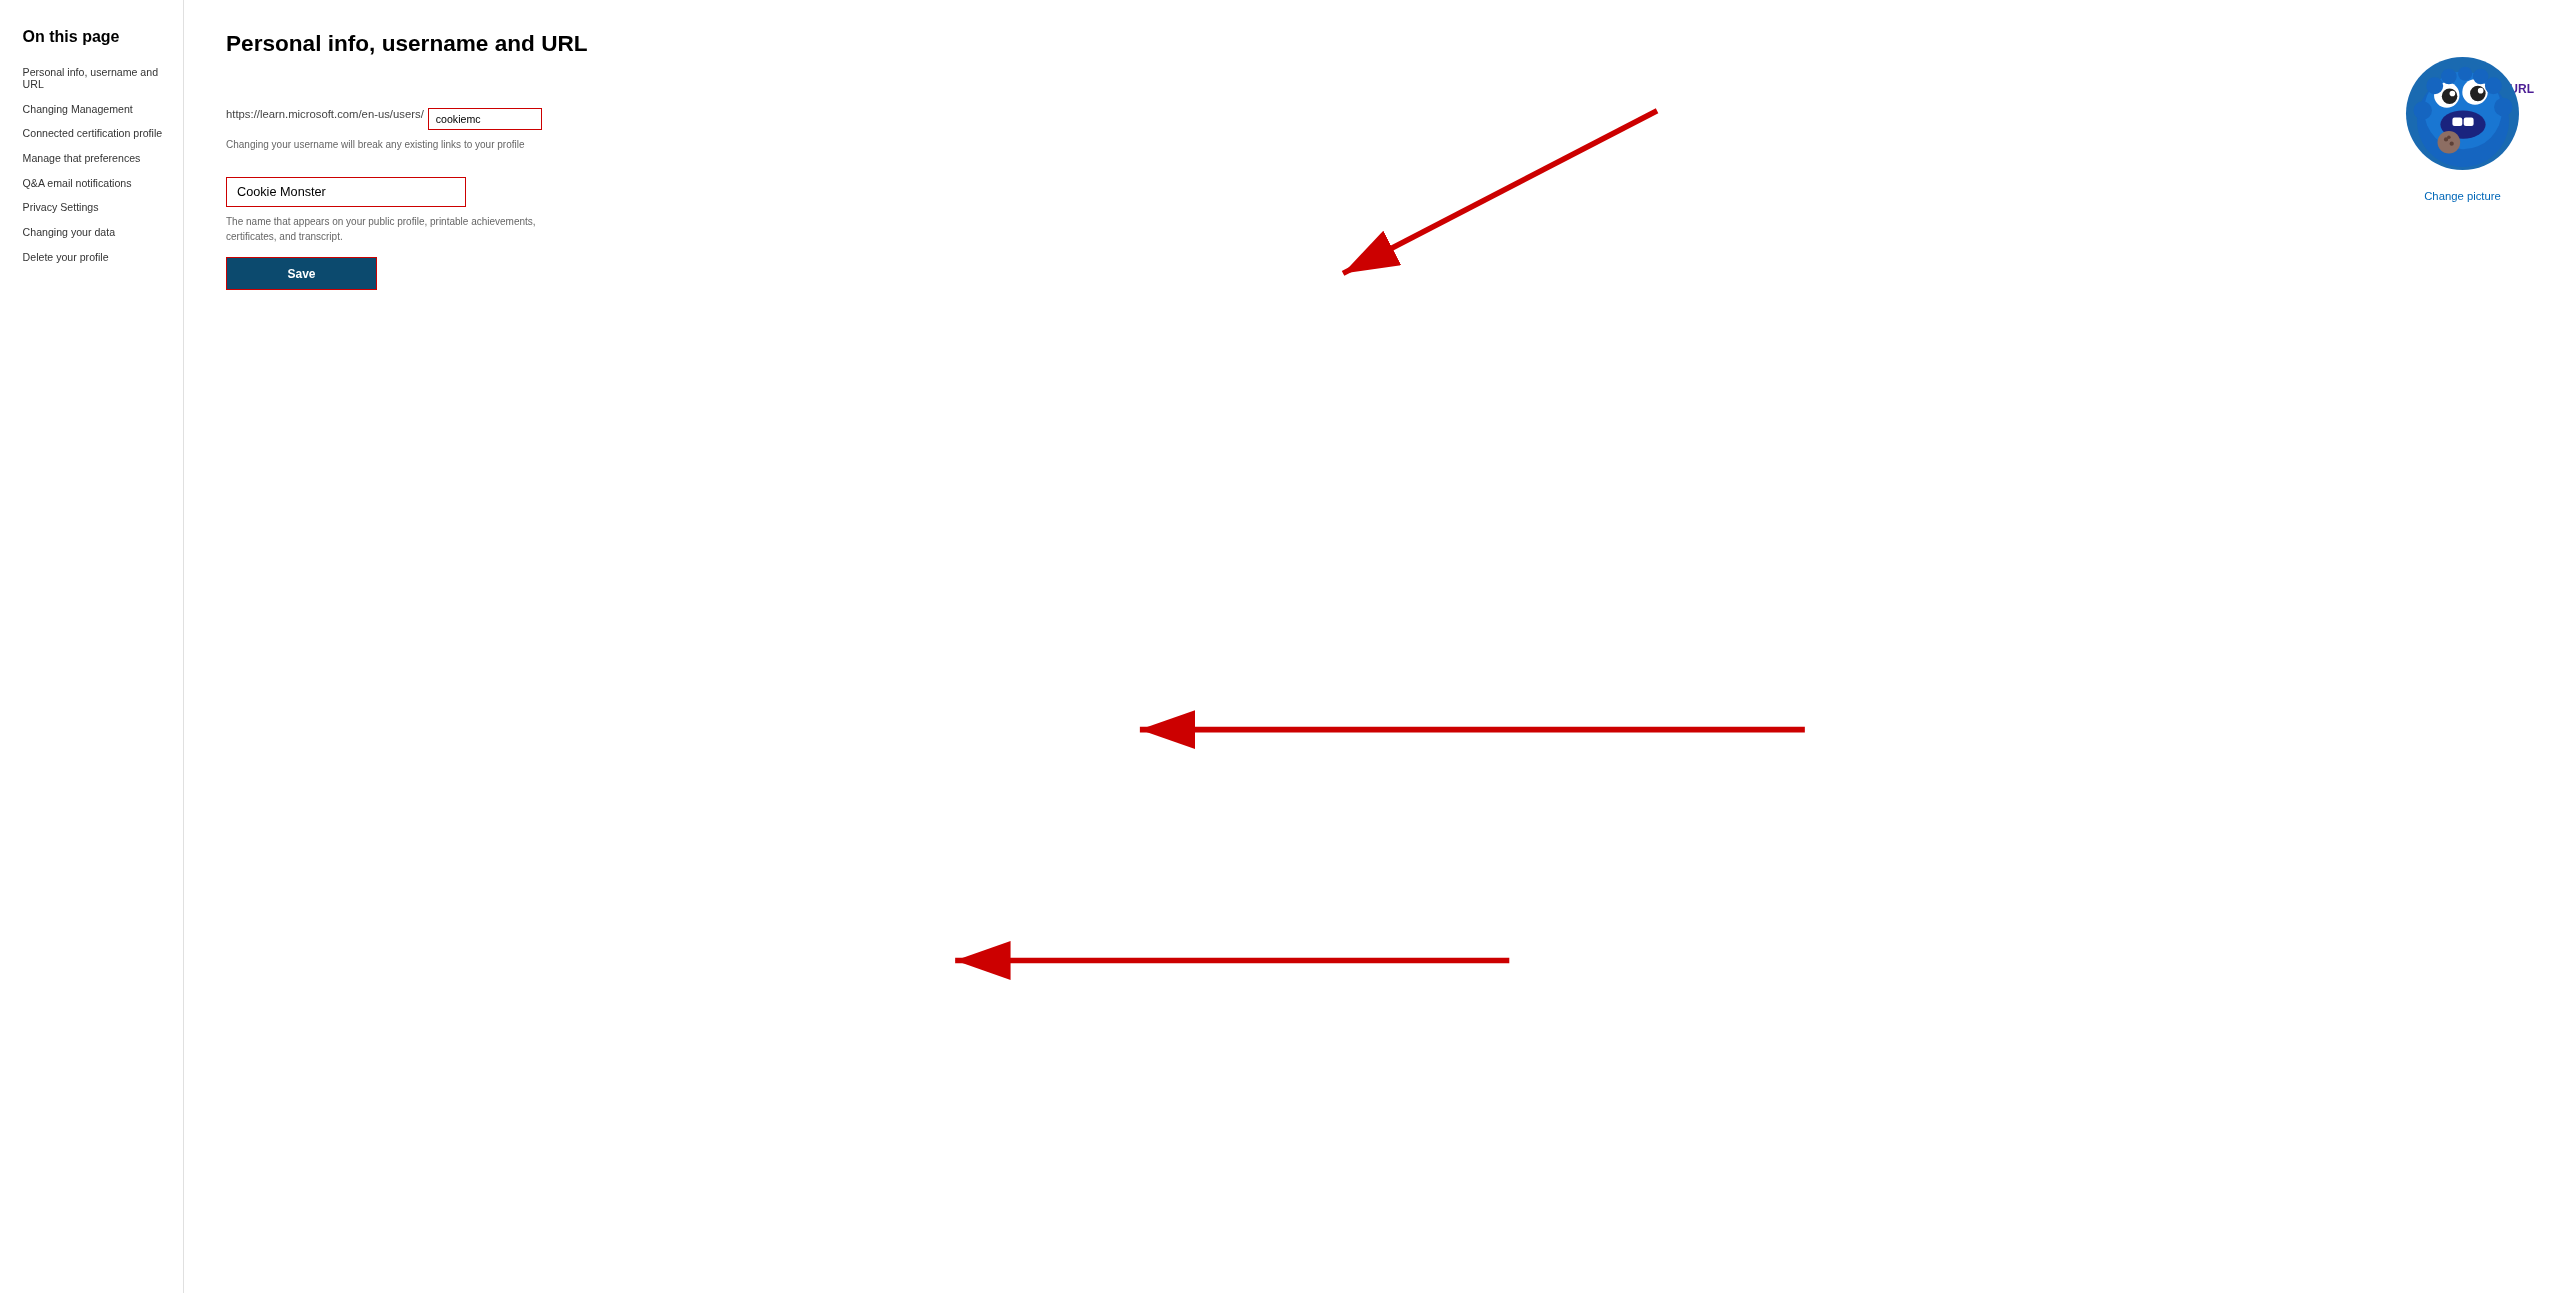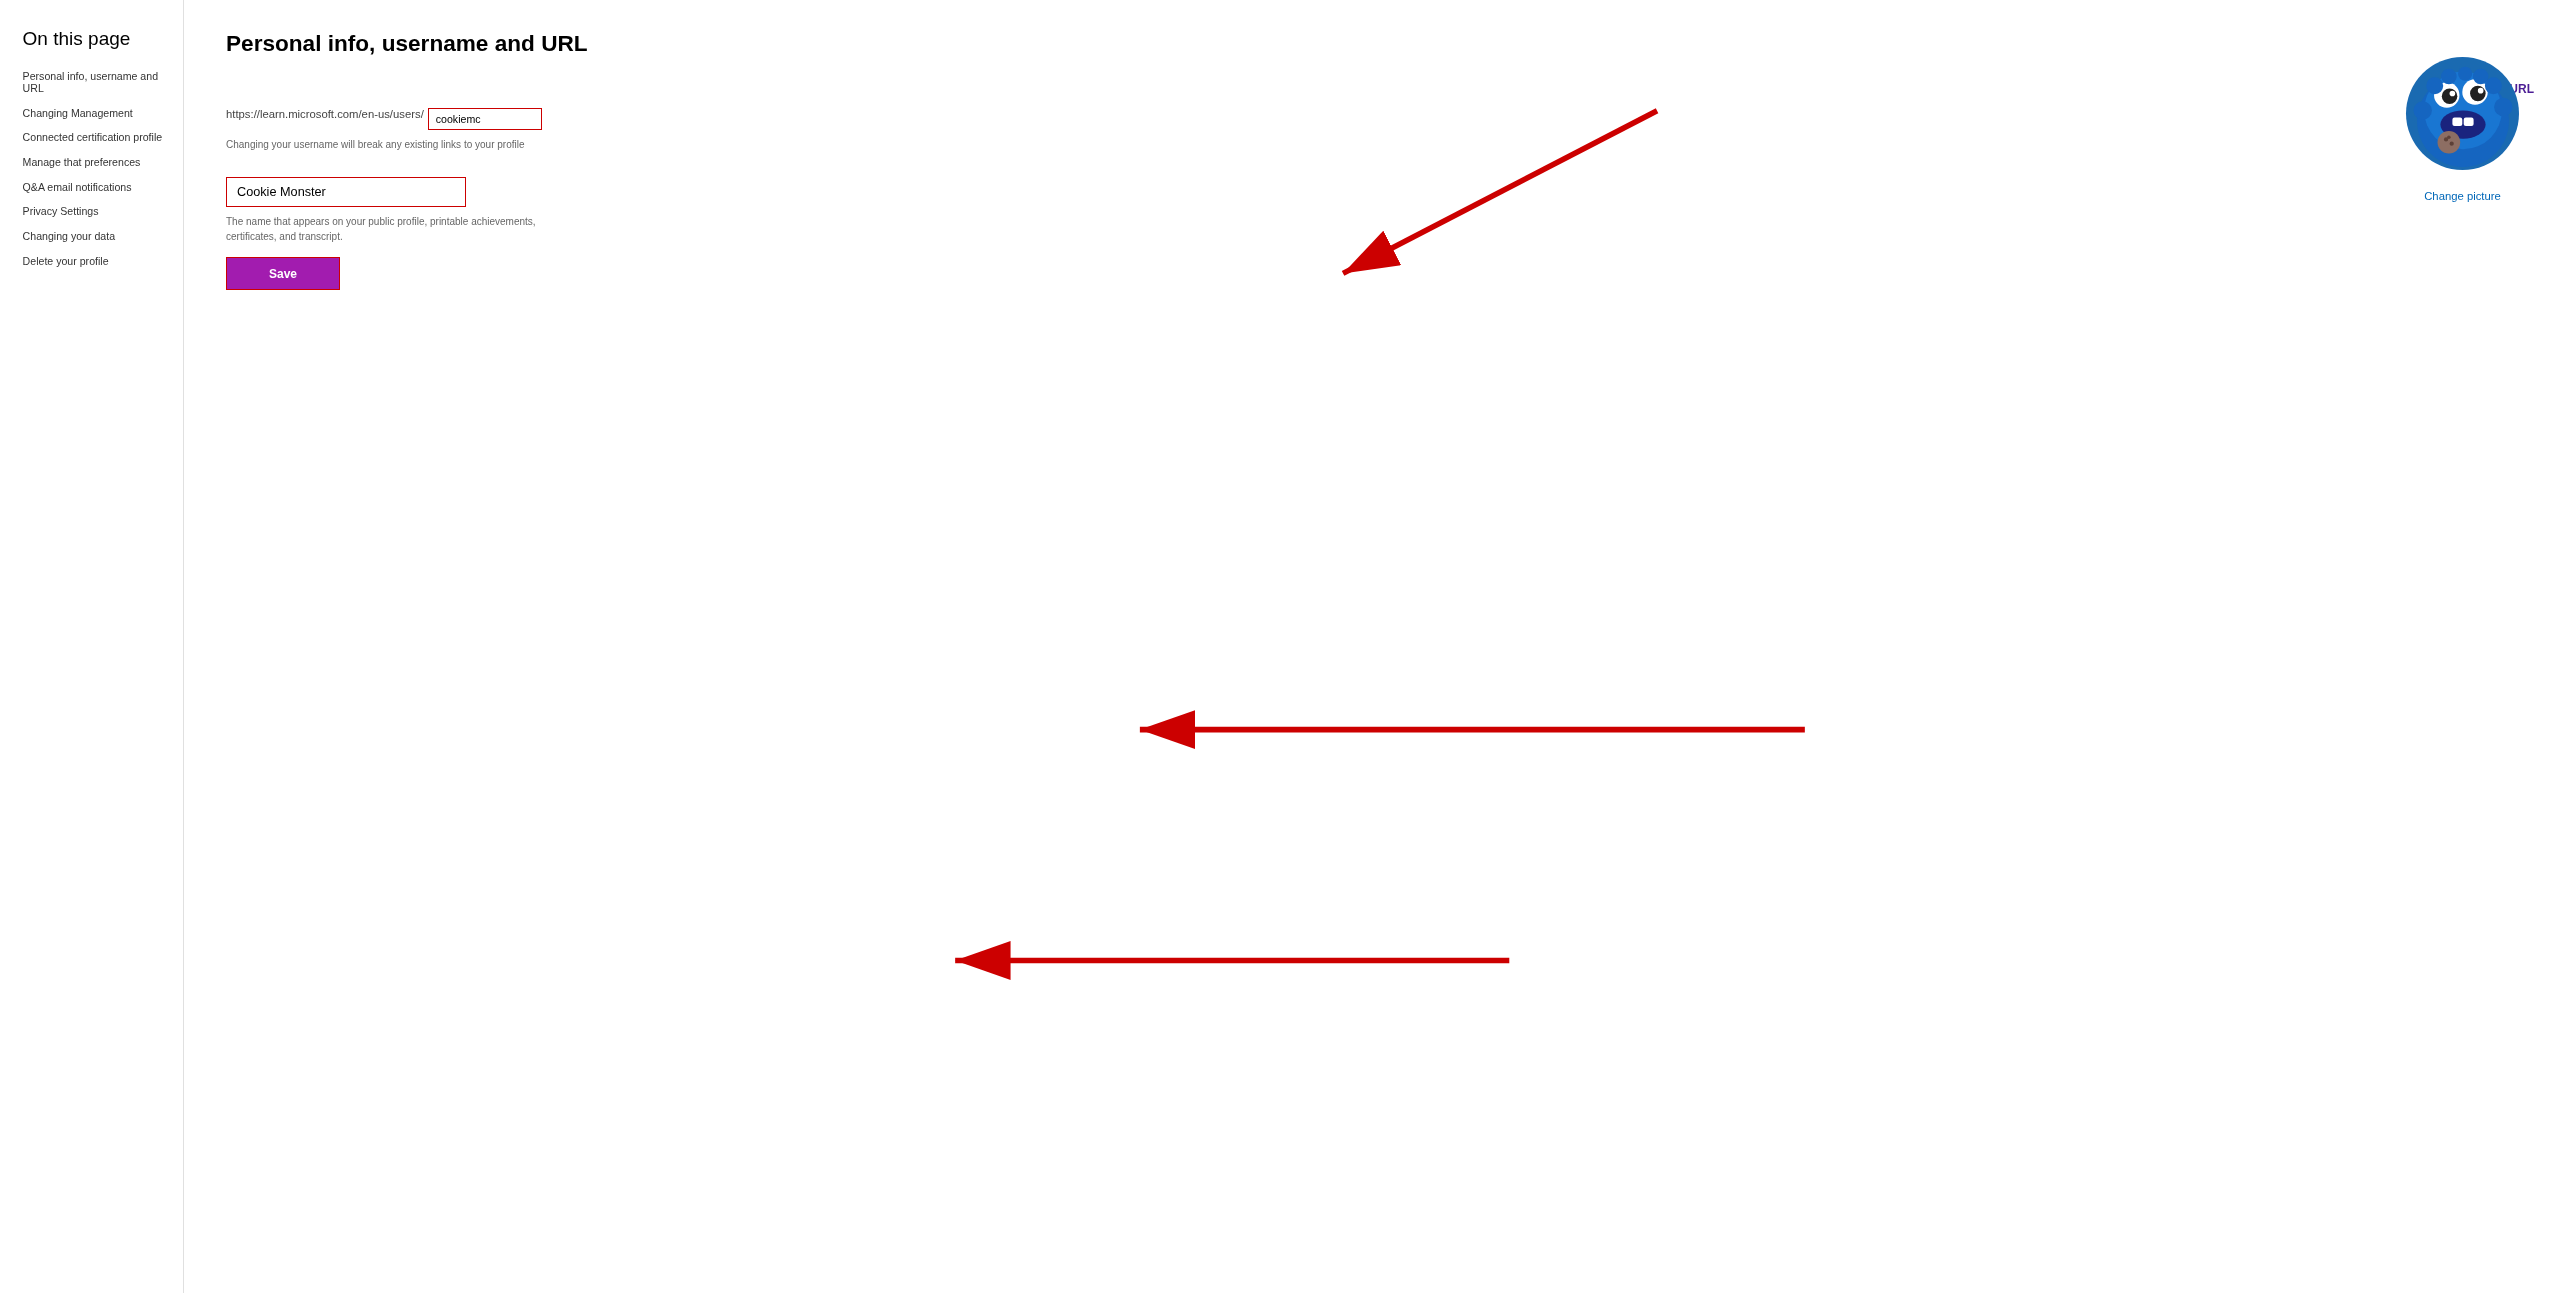--- a/index.html
+++ b/index.html
@@ -12,22 +12,22 @@
 
     
     .sidebar {
       width: 184px;
       min-width: 155px;
       padding: 28px 17px 28px 22.6px;
       background: #fff;
       border-right: 0.7px solid #e0e0e0;
     }
     .sidebar-title {
-      font-size: 19px;
-      font-weight: 400;
+      font-size: 16px;
+      font-weight: 700;
       color: #000;
       margin-bottom: 20px;
     }
     .sidebar-nav {
       list-style: none;
     }
     .sidebar-nav li {
       margin-bottom: 12.7px;
     }
     .sidebar-nav a {
@@ -108,25 +108,25 @@
       padding: 7px 10px;
       font-size: 12.7px;
       width: 240px;
       outline: none;
       color: #000;
     }
 
     
     .save-btn {
       display: inline-block;
-      background: #a21caf;
+      background: #0c4a6e;
       color: #fff;
       border: 1.4px solid #c00;
       padding: 8.5px 0;
-      width: 114px;
+      width: 151px;
       font-size: 12px;
       font-weight: 600;
       cursor: pointer;
       text-align: center;
       margin-top: 12.7px;
       outline: none;
     }
 
     
     .avatar-area {

